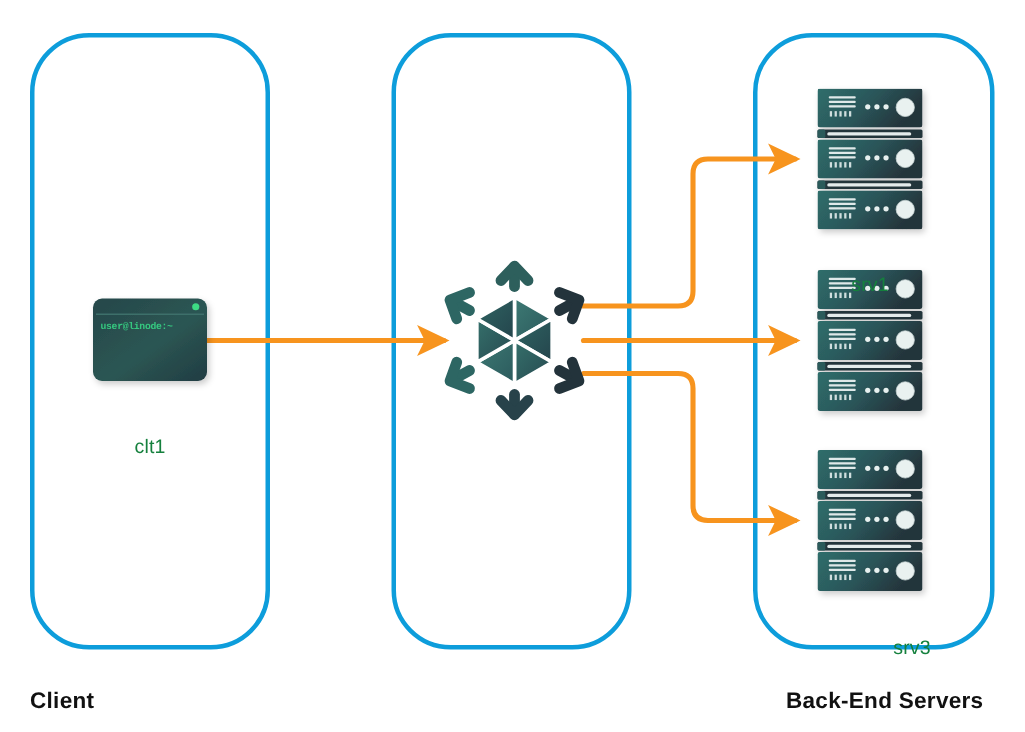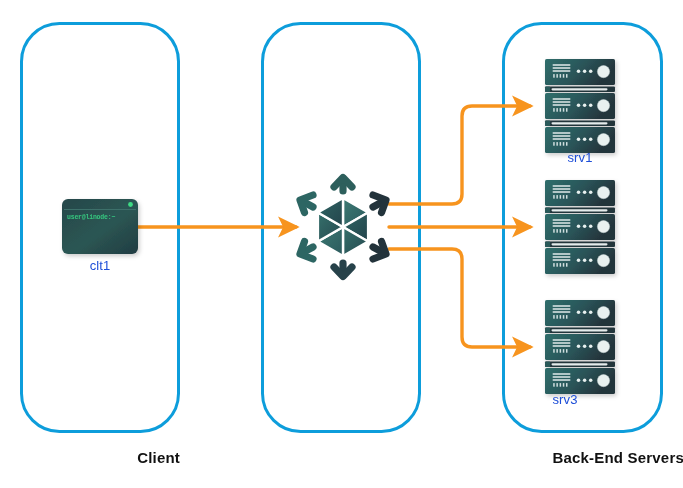--- a/index.html
+++ b/index.html
@@ -24,33 +24,35 @@
     width: 683px;
     height: 488px;
   }
   
   .node-label {
     position: absolute;
     text-align: center;
     font-family: "Liberation Sans", sans-serif;
     font-size: 13px;
     font-weight: 400;
-    color: #1d4ed8;
+    color: #15803d;
     letter-spacing: 0.1px;
     white-space: nowrap;
+    margin-top: 32px;
   }
   .group-label {
     position: absolute;
-    text-align: right;
+    text-align: left;
     font-family: "Liberation Sans", sans-serif;
     font-size: 15px;
     font-weight: bold;
     color: #111111;
     letter-spacing: 0.2px;
     white-space: nowrap;
+    margin-top: 10px;
   }
   .terminal-prompt {
     position: absolute;
     font-family: "Liberation Mono", monospace;
     font-size: 6.5px;
     font-weight: bold;
     color: #35c77f;
     white-space: nowrap;
     letter-spacing: -0.2px;
   }
@@ -225,20 +227,20 @@
   </svg>
 
   <div class="terminal-prompt" style="left:67px; top:214px;">user@linode:~</div>
 
   <div class="node-label" style="left:50px; top:258px; width:100px;">clt1</div>
 
 
   <div class="node-label" style="left:530px; top:150px; width:100px;">srv1</div>
 
 
-  <div class="node-label" style="left:515px; top:392px; width:100px;">srv3</div>
+  <div class="node-label" style="left:558px; top:392px; width:100px;">srv3</div>
 
   <div class="group-label" style="left:20px; top:449px; width:160px;">Client</div>
 
 
   <div class="group-label" style="left:524px; top:449px; width:160px;">Back-End Servers</div>
 
 </div>
 
 </body></html>

